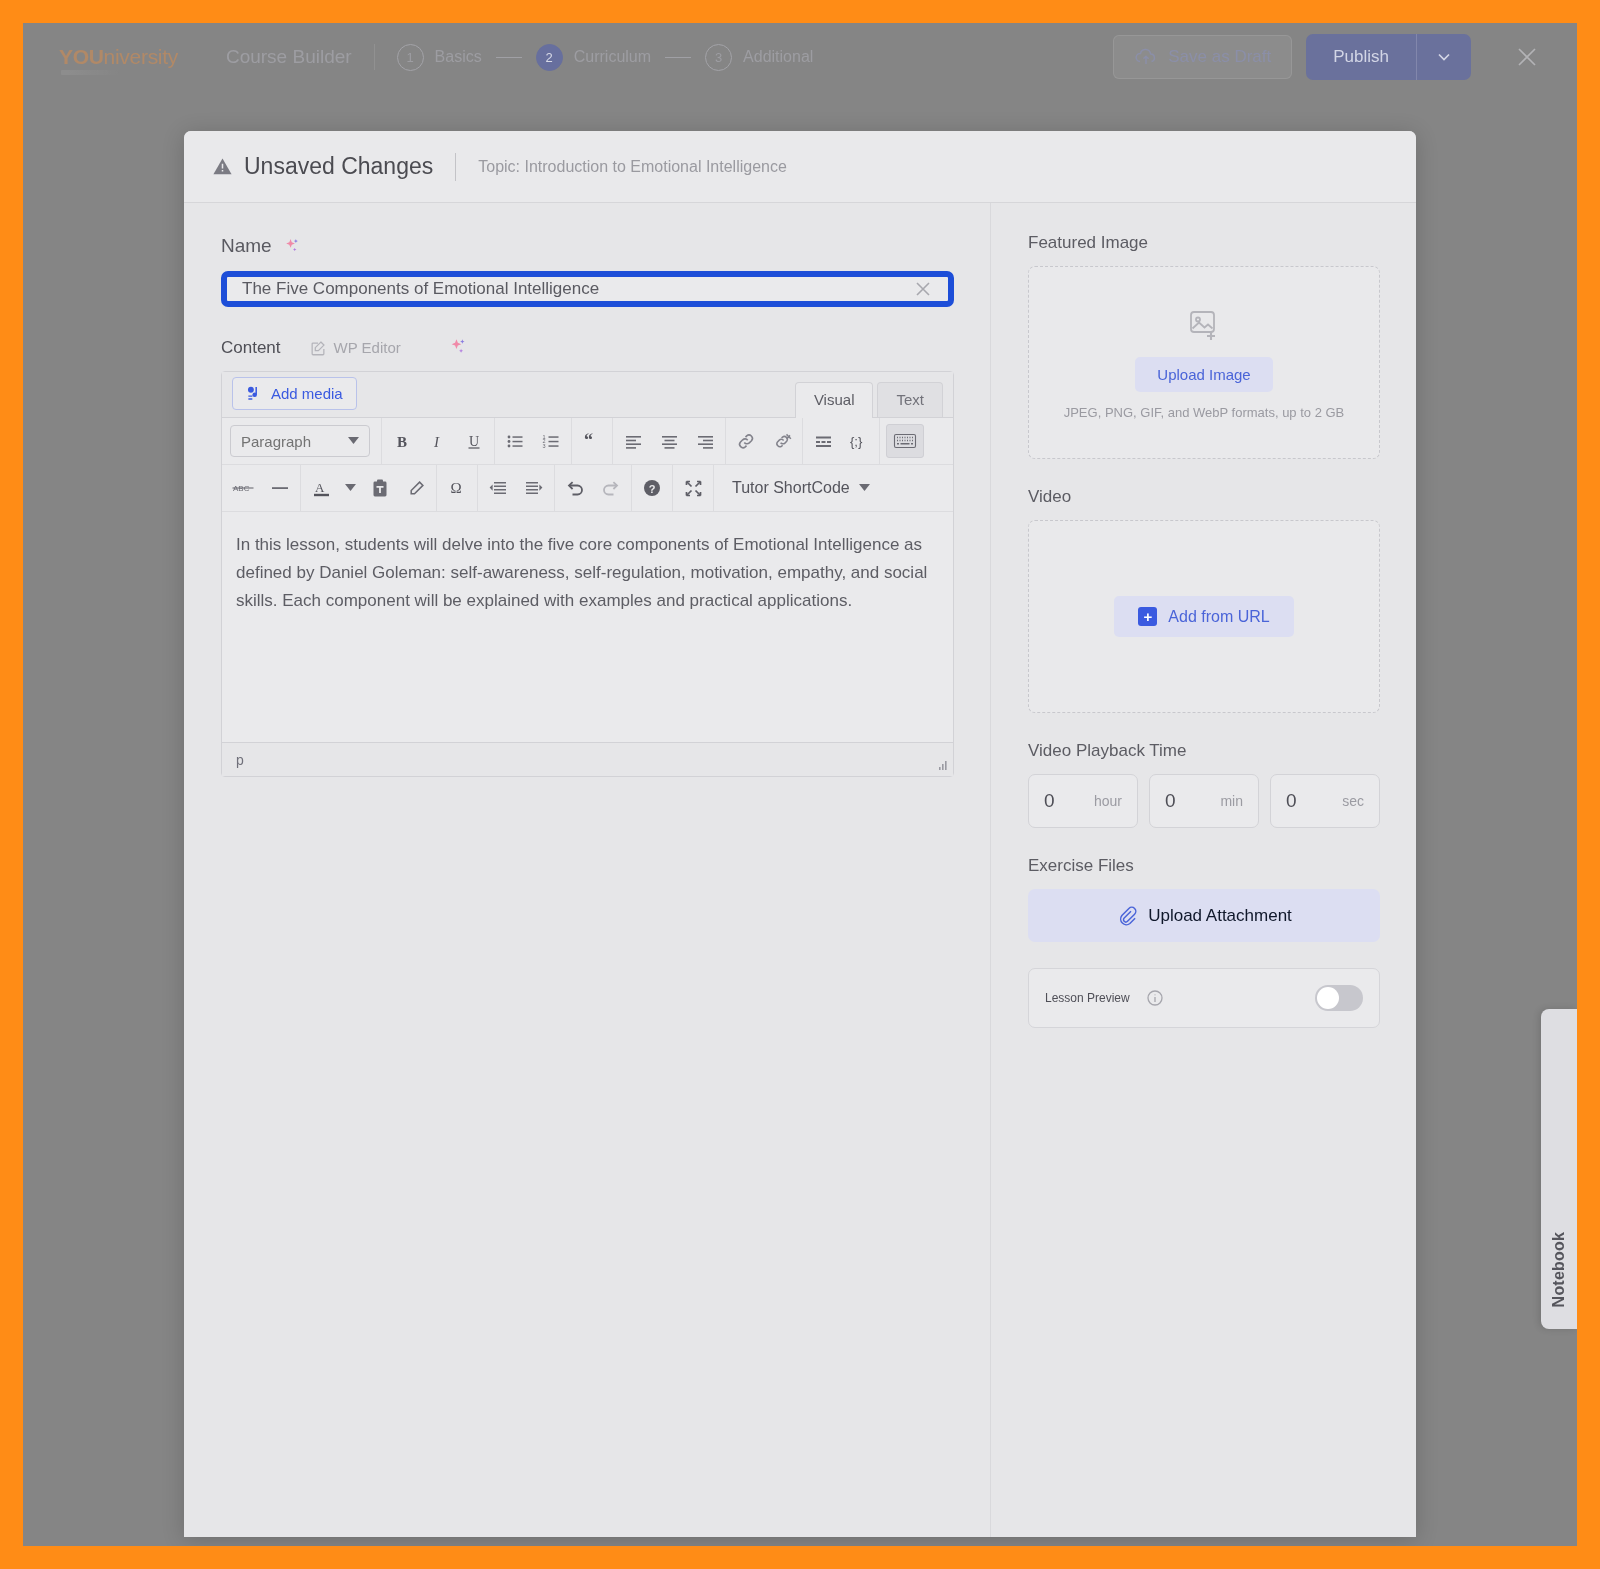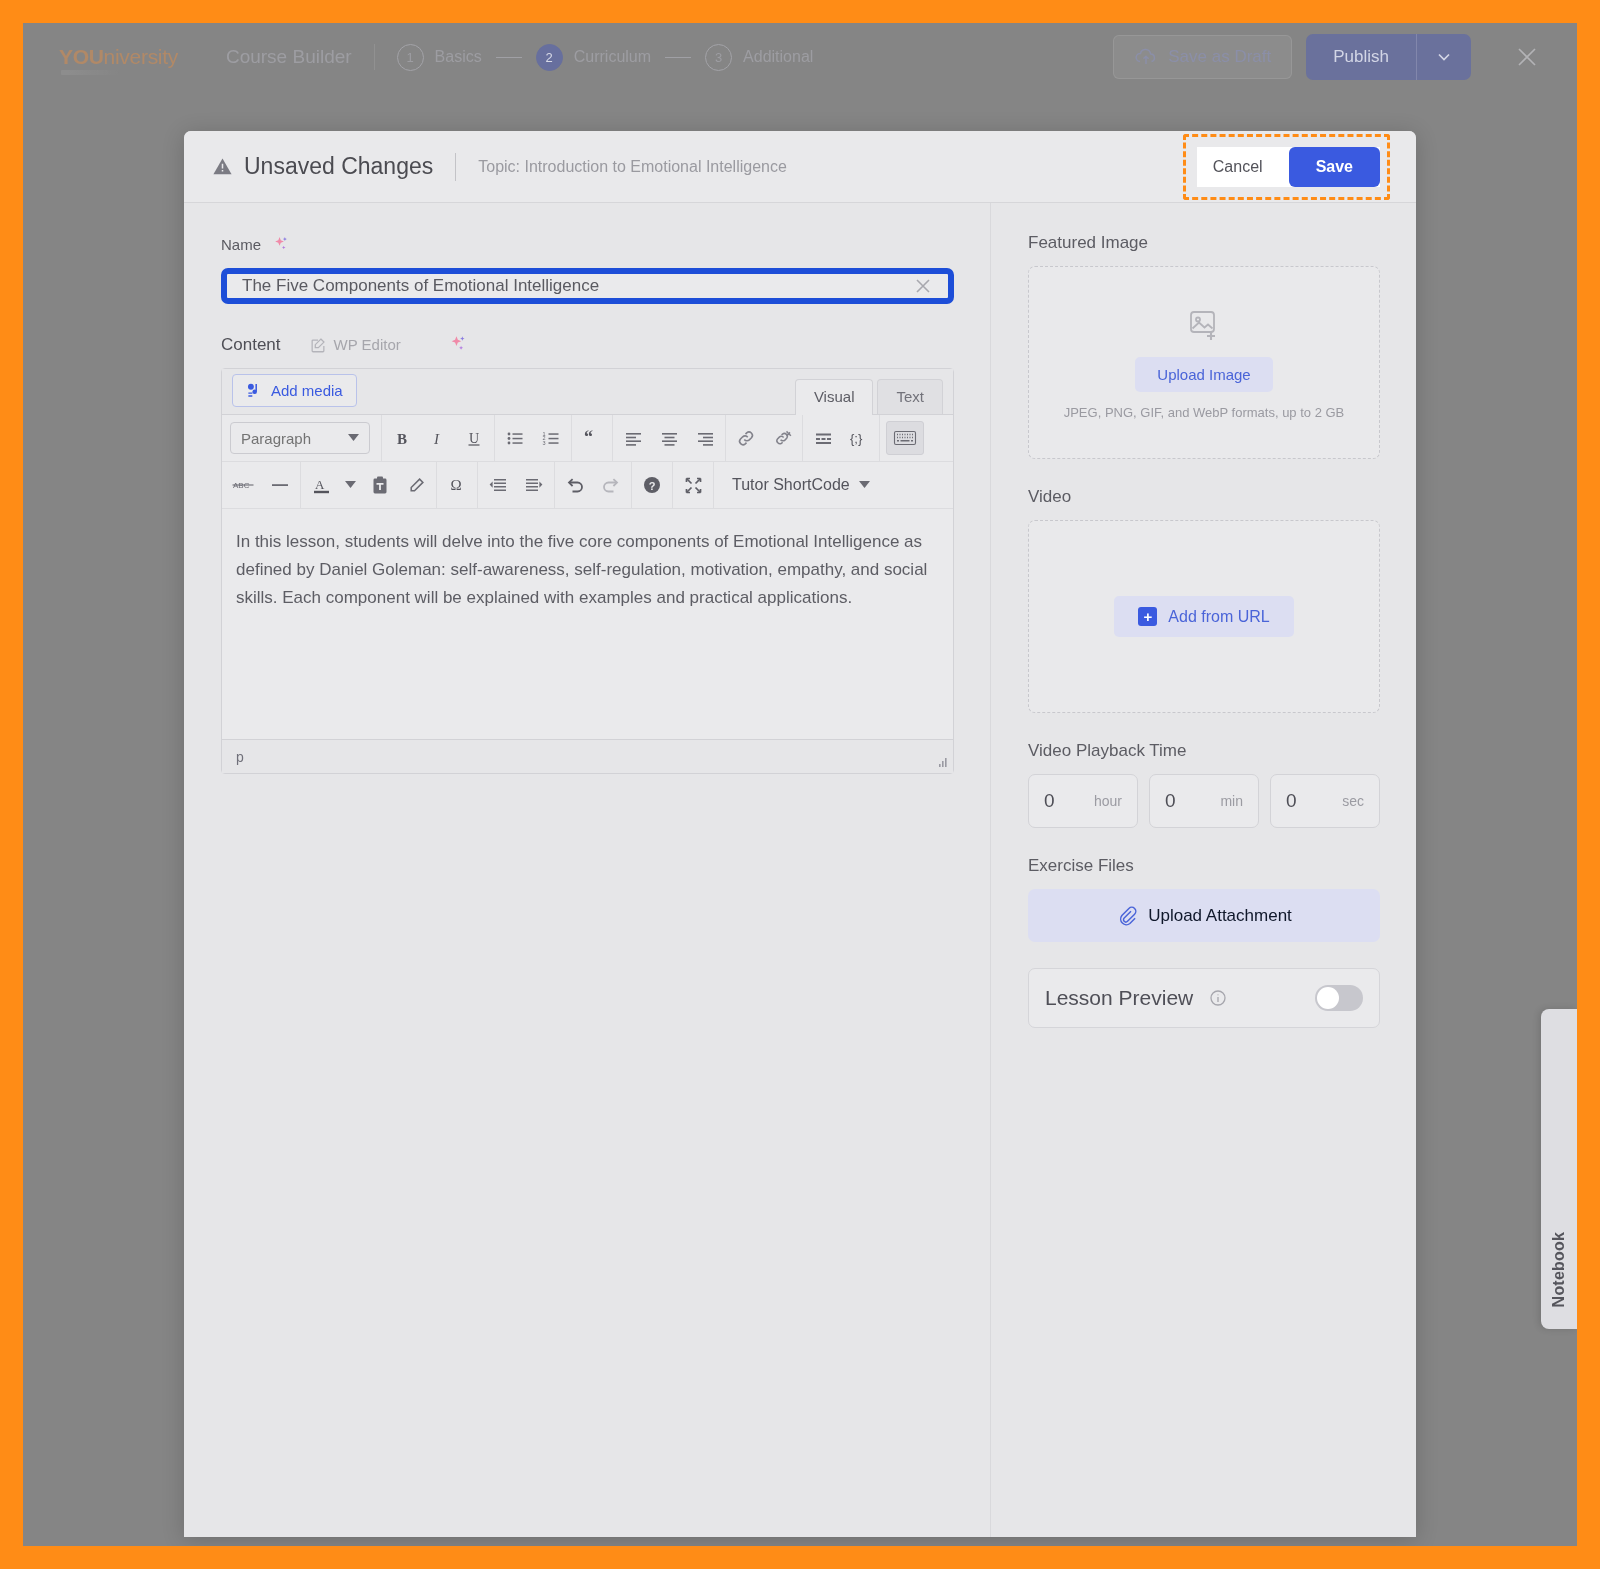--- a/index.html
+++ b/index.html
@@ -221,21 +221,21 @@
     padding: 32px 36px 0 37px;
     border-right: 1px solid #d9d9dc;
   }
   #right-pane {
     flex: 1;
     padding: 30px 36px 0 37px;
   }
 
   
   .field-label {
-    font-size: 15px;
+    font-size: 19px;
     color: #5a5a61;
     display: flex;
     align-items: center;
     gap: 10px;
     margin-bottom: 14px;
   }
   .sparkle { display: inline-flex; }
 
   
   #name-input-wrap {
@@ -510,21 +510,21 @@
     border-radius: 7px;
     background: #eaeaec;
     height: 60px;
     display: flex;
     align-items: center;
     justify-content: space-between;
     padding: 0 16px;
   }
   #lesson-preview-label {
     display: flex; align-items: center; gap: 16px;
-    font-size: 21px;
+    font-size: 12px;
     color: #4f4f57;
   }
   #lesson-toggle {
     width: 48px; height: 26px;
     background: #c7c7cd;
     border-radius: 13px;
     position: relative;
     cursor: pointer;
   }
   #lesson-toggle .knob {
@@ -628,27 +628,20 @@
         <span id="warn-icon">
           <svg width="21" height="21" viewBox="0 0 22 22" fill="#7b7b83">
             <path d="M11 2.5L20.5 19H1.5L11 2.5z"></path>
             <path d="M10.2 8h1.6v5h-1.6zM10.2 14.6h1.6v1.7h-1.6z" fill="#e9e9eb"></path>
           </svg>
         </span>
         <div id="unsaved-title">Unsaved Changes</div>
         <div id="hdr-sep"></div>
         <div id="topic-label">Topic: Introduction to Emotional Intelligence</div>
 
-        <div id="header-actions-wrap">
-          <div id="header-actions-highlight"></div>
-          <div id="header-actions">
-            <button id="cancel-btn">Cancel</button>
-            <button id="save-btn">Save</button>
-          </div>
-        </div>
       </div>
 
       <div id="modal-body">
 
         <div id="left-pane">
 
           <div class="field-label">
             <span>Name</span>
             <span class="sparkle">
               <svg width="19" height="19" viewBox="0 0 20 20" fill="none">

